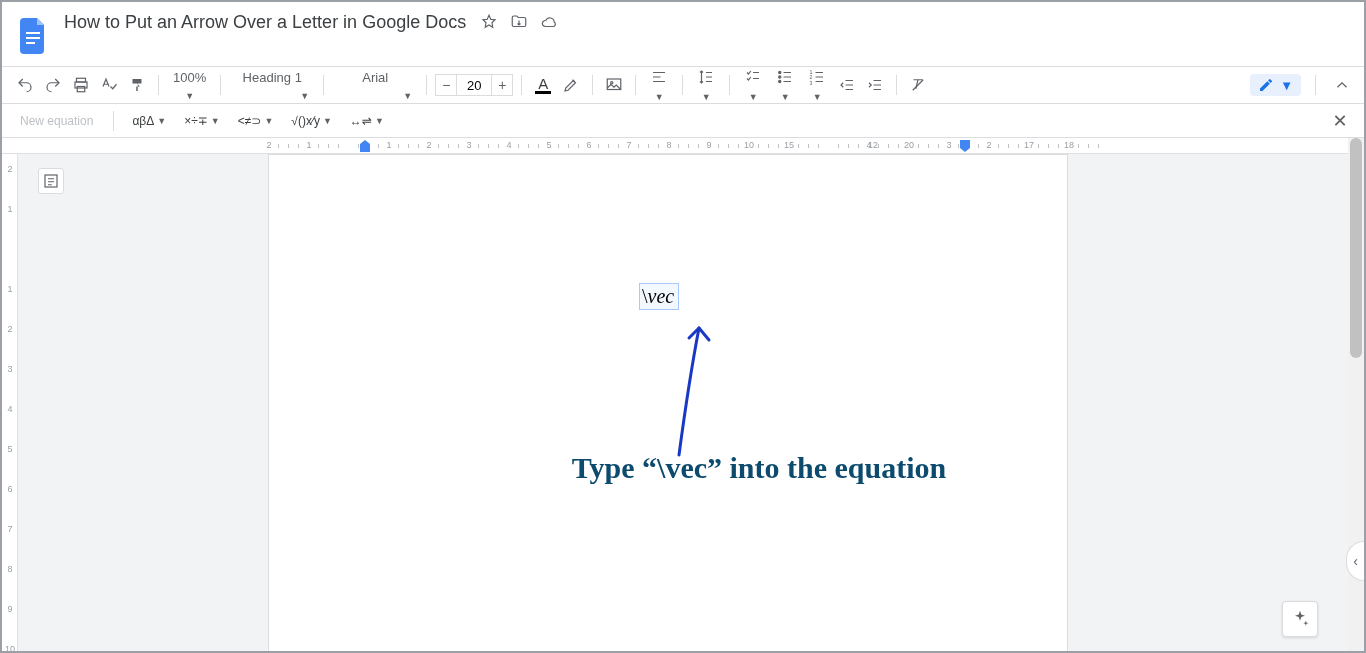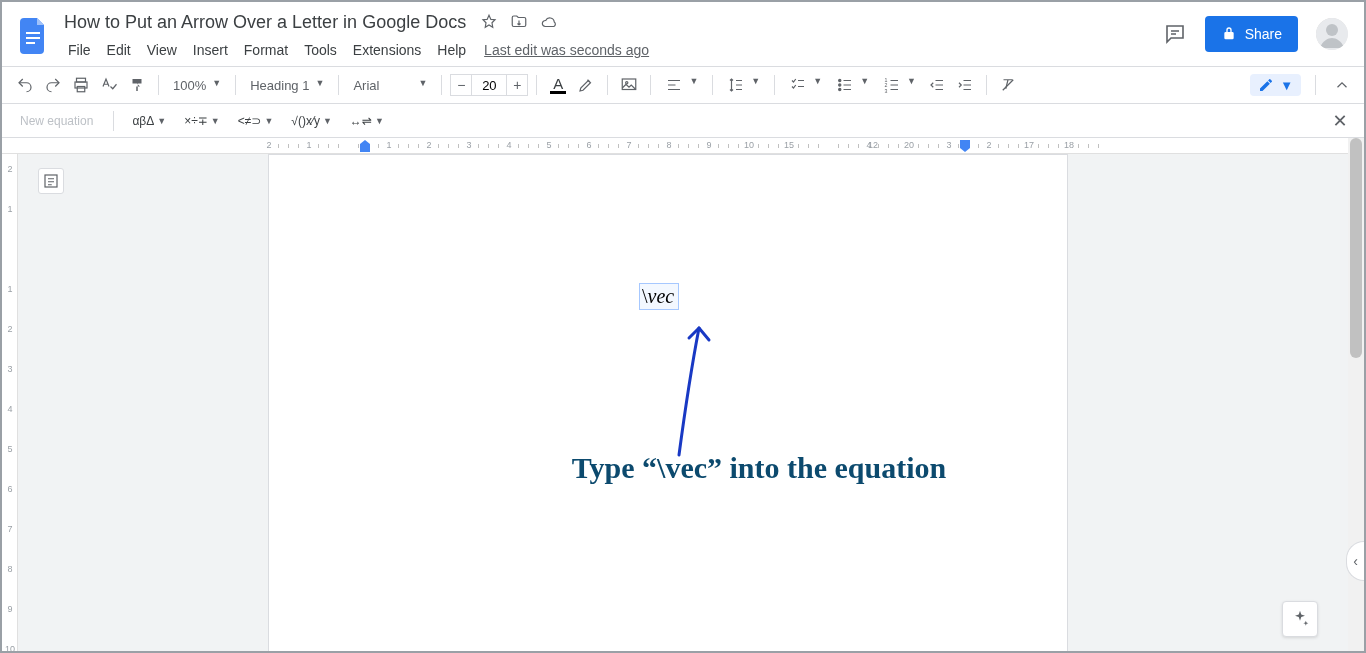--- a/index.html
+++ b/index.html
@@ -21,21 +21,21 @@
   .right-titlebar { display:flex; align-items:center; gap:18px; padding-top:6px;}
   .comment-icon { width:24px; height:24px; color:#5f6368;}
   .share-btn { background:#1a73e8; color:#fff; border:none; border-radius:4px; height:36px; padding:0 16px; display:flex; align-items:center; gap:8px; font-size:14px; font-weight:500;}
   .avatar { width:32px; height:32px; border-radius:50%; background:linear-gradient(135deg,#d7d7d7,#f0f0f0); overflow:hidden; display:flex; align-items:center; justify-content:center; margin-right:4px;}
   .avatar svg{width:32px;height:32px;}
   
   
   .toolbar { height:38px; border-top:1px solid #dadce0; border-bottom:1px solid #dadce0; display:flex; align-items:center; padding:0 10px; gap:2px; color:#5f6368; font-size:13px;}
   .tb-btn { height:26px; min-width:26px; padding:0 4px; display:flex; align-items:center; justify-content:center; border-radius:2px;}
   .tb-sep { width:1px; height:20px; background:#dadce0; margin:0 6px;}
-  .tb-combo { display:flex; gap:6px; padding:0 6px;}
+  .tb-combo { display:flex; align-items:center; gap:6px; padding:0 6px;flex-direction:column;}
   .tb-combo .caret{ font-size:9px; color:#5f6368;}
   .fontsize-box { display:flex; align-items:center;}
   .fontsize-box .sq{ width:22px; height:22px; border:1px solid #dadce0; display:flex; align-items:center; justify-content:center; font-size:14px; color:#5f6368;}
   .fontsize-box .mid{ width:34px; border-left:none; border-right:none; font-size:13px; color:#000000;}
   .textcolor { display:flex; flex-direction:column; align-items:center; line-height:1;}
   .textcolor .A{font-size:15px; font-weight:500; color:#3c4043;}
   .textcolor .bar{width:16px;height:3px;background:#000;}
   .toolbar-right { margin-left:auto; display:flex; align-items:center; gap:8px;}
   .edit-pill{ background:#e8f0fe; border-radius:4px; padding:3px 8px; display:flex; align-items:center; gap:6px; color:#1a73e8;}
   .chev-up{ width:24px; height:24px; display:flex; align-items:center; justify-content:center; color:#5f6368;}
@@ -104,50 +104,20 @@
               <path d="M3 6a2 2 0 0 1 2-2h4l2 2h8a2 2 0 0 1 2 2v2M3 6v10a2 2 0 0 0 2 2h14a2 2 0 0 0 2-2v-6"></path>
               <path d="M12 10v6m0 0l-2-2m2 2l2-2"></path>
             </svg>
           </span>
         <span class="ic">
             <svg class="ico" viewBox="0 0 24 24">
               <path d="M7 18a4 4 0 1 1 .6-7.97A6 6 0 0 1 19 12a3.5 3.5 0 0 1-.5 6H7z"></path>
             </svg>
           </span>
       </div>
-    </div>
-    <div class="menubar">
-      <span class="mitem">File</span>
-      <span class="mitem">Edit</span>
-      <span class="mitem">View</span>
-      <span class="mitem">Insert</span>
-      <span class="mitem">Format</span>
-      <span class="mitem">Tools</span>
-      <span class="mitem">Extensions</span>
-      <span class="mitem">Help</span>
-      <span class="last-edit">Last edit was seconds ago</span>
-    </div>
-  </div>
-  <div class="right-titlebar">
-    <span class="comment-icon"><svg class="ico" viewBox="0 0 24 24" style="width:24px;height:24px">
-          <path d="M4 4h16v12H8l-4 4z"></path>
-          <path d="M8 9h8M8 12h5"></path>
-        </svg></span>
-    <button class="share-btn">
-      <svg viewBox="0 0 24 24" style="width:16px;height:16px;fill:#fff">
-          <path d="M12 2a4 4 0 0 0-4 4v3H7a2 2 0 0 0-2 2v7a2 2 0 0 0 2 2h10a2 2 0 0 0 2-2v-7a2 2 0 0 0-2-2h-1V6a4 4 0 0 0-4-4zm-2 4a2 2 0 1 1 4 0v3h-4z"></path>
-        </svg>
-      <span>Share</span>
-    </button>
-    <div class="avatar">
-      <svg viewBox="0 0 32 32">
-          <circle cx="16" cy="16" r="16" fill="#e8eaed"></circle>
-          <circle cx="16" cy="12" r="6" fill="#bfc3c7"></circle>
-          <path d="M4 30c2-7 8-10 12-10s10 3 12 10" fill="#bfc3c7"></path>
-        </svg>
     </div>
   </div>
 </div>
 
 <div class="toolbar">
   <div class="tb-btn">
       <svg class="ico" viewBox="0 0 24 24">
         <path d="M9 14l-5-5 5-5"></path>
         <path d="M4 9h10a6 6 0 0 1 0 12"></path>
       </svg>

